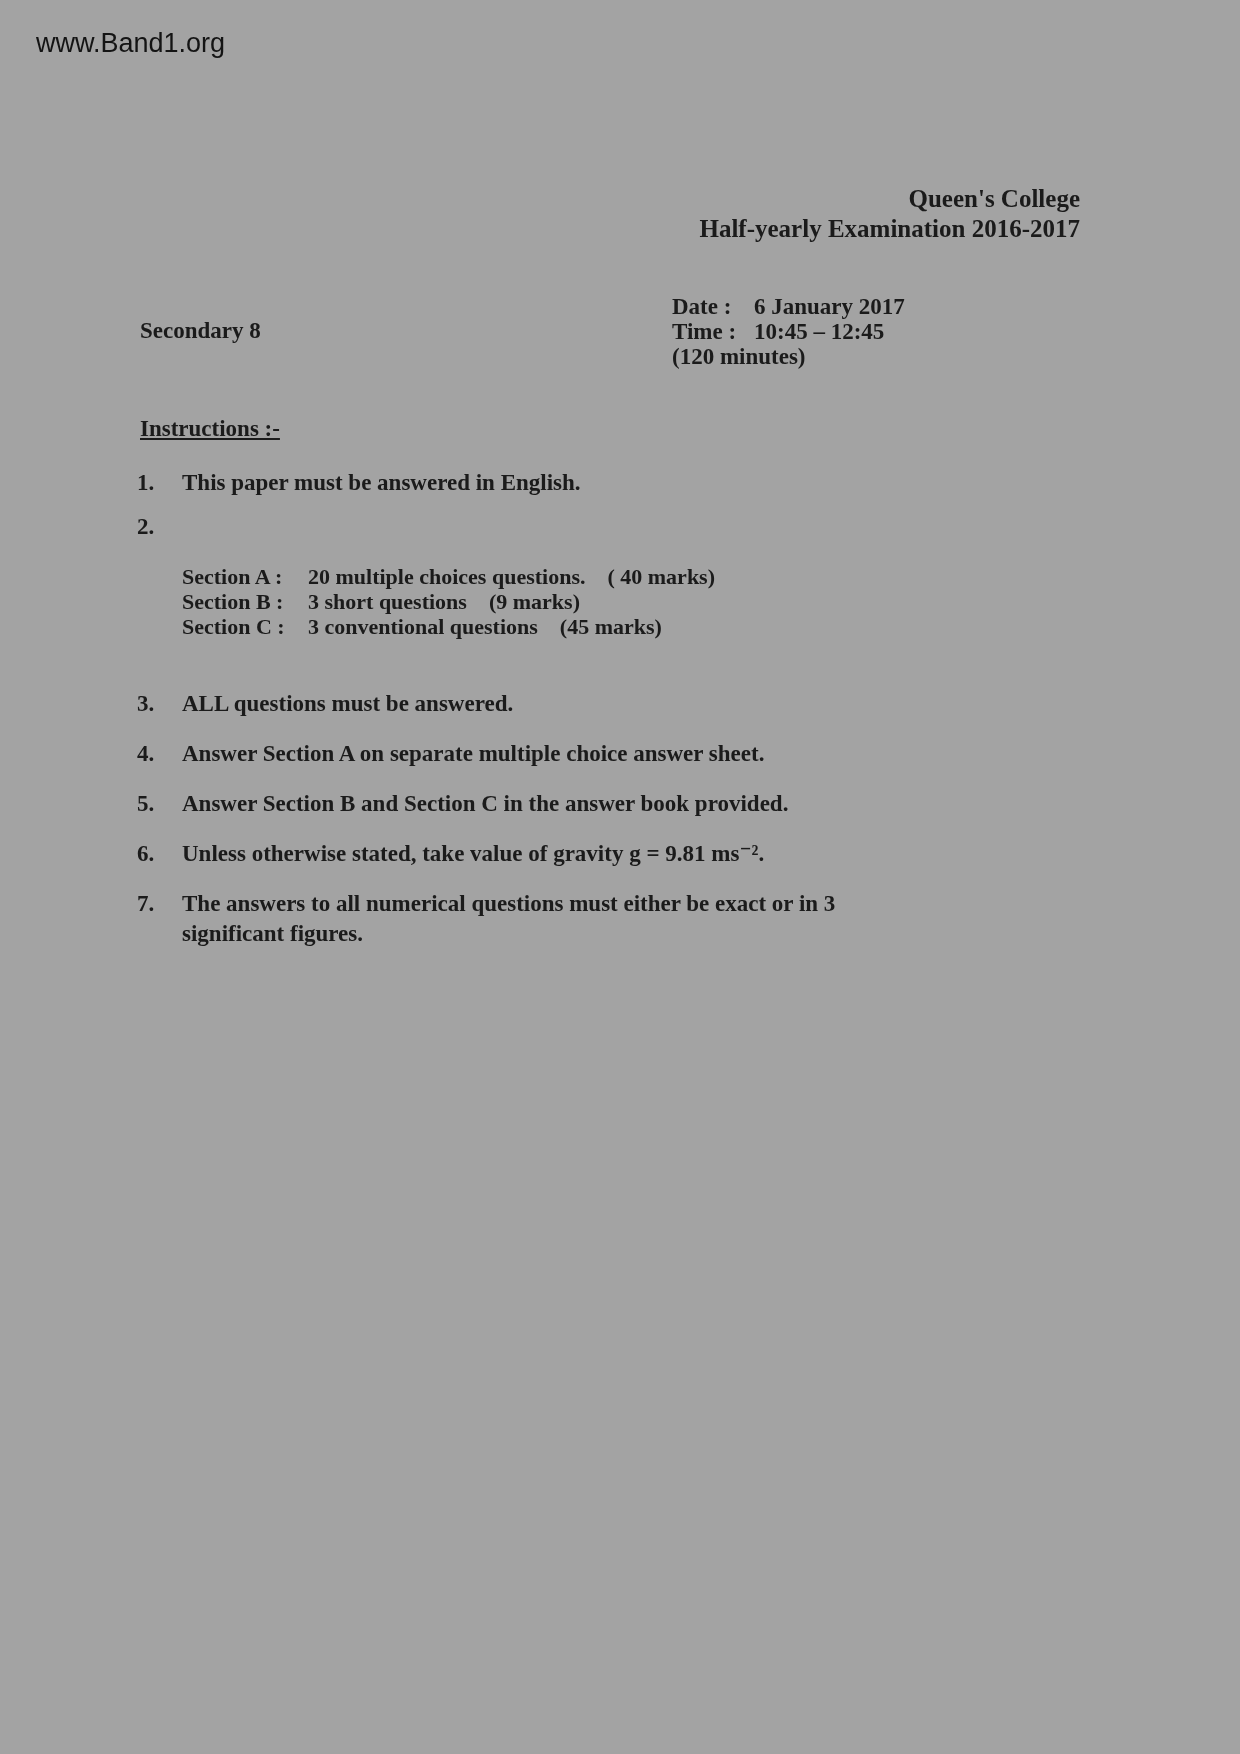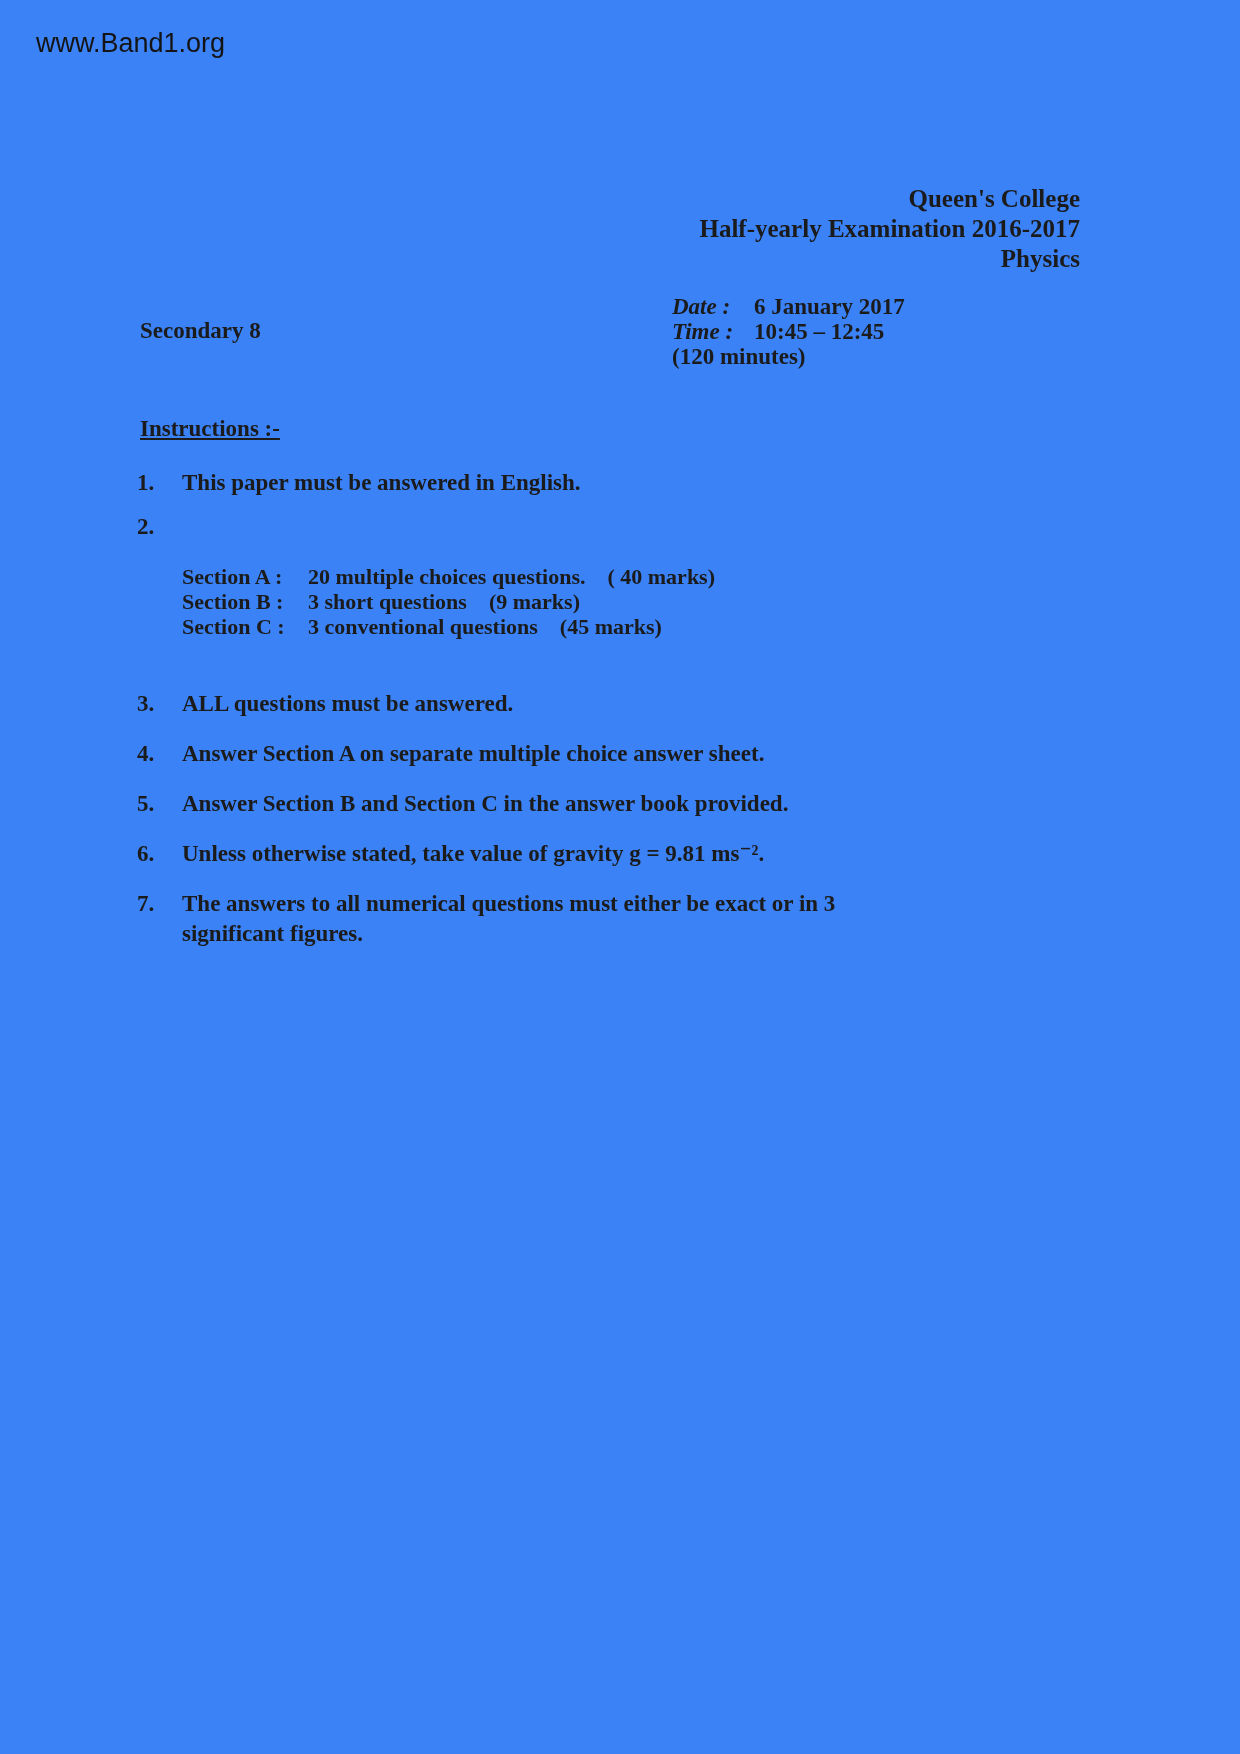--- a/index.html
+++ b/index.html
@@ -5,21 +5,21 @@
   html, body {
     margin: 0;
     padding: 0;
     background: #e8e8e8;
   }
   .page {
     position: relative;
     width: 1240px;
     height: 1754px;
     margin: 0 auto;
-    background: #3b82f6;
+    background: #a3a3a3;
     color: #1b1b1b;
     font-family: "Liberation Serif", "DejaVu Serif", serif;
     font-weight: bold;
     overflow: hidden;
   }
   .watermark {
     position: absolute;
     top: 28px;
     left: 36px;
     font-family: "Liberation Sans", "DejaVu Sans", sans-serif;
@@ -46,21 +46,20 @@
     position: absolute;
     top: 294px;
     left: 672px;
     font-size: 23px;
     line-height: 25px;
   }
   .meta-row { margin-bottom: 0; height: 25px; }
   .meta-label {
     display: inline-block;
     width: 82px;
-    font-style: italic;
   }
   .instructions-heading {
     position: absolute;
     top: 416px;
     left: 140px;
     font-size: 23px;
     text-decoration: underline;
   }
   .instruction-list {
     position: absolute;
@@ -106,21 +105,20 @@
 </head>
 <body>
 
 <div class="page">
 
   <div class="watermark">www.Band1.org</div>
 
   <div class="title-block">
     <div>Queen's College</div>
     <div>Half-yearly Examination 2016-2017</div>
-    <div>Physics</div>
   </div>
 
   <div class="class-level">Secondary 8</div>
 
   <div class="meta-block">
     <div class="meta-row">
       <span class="meta-label">Date :</span><span>6 January 2017</span>
     </div>
     <div class="meta-row">
       <span class="meta-label">Time :</span><span>10:45 – 12:45</span>

